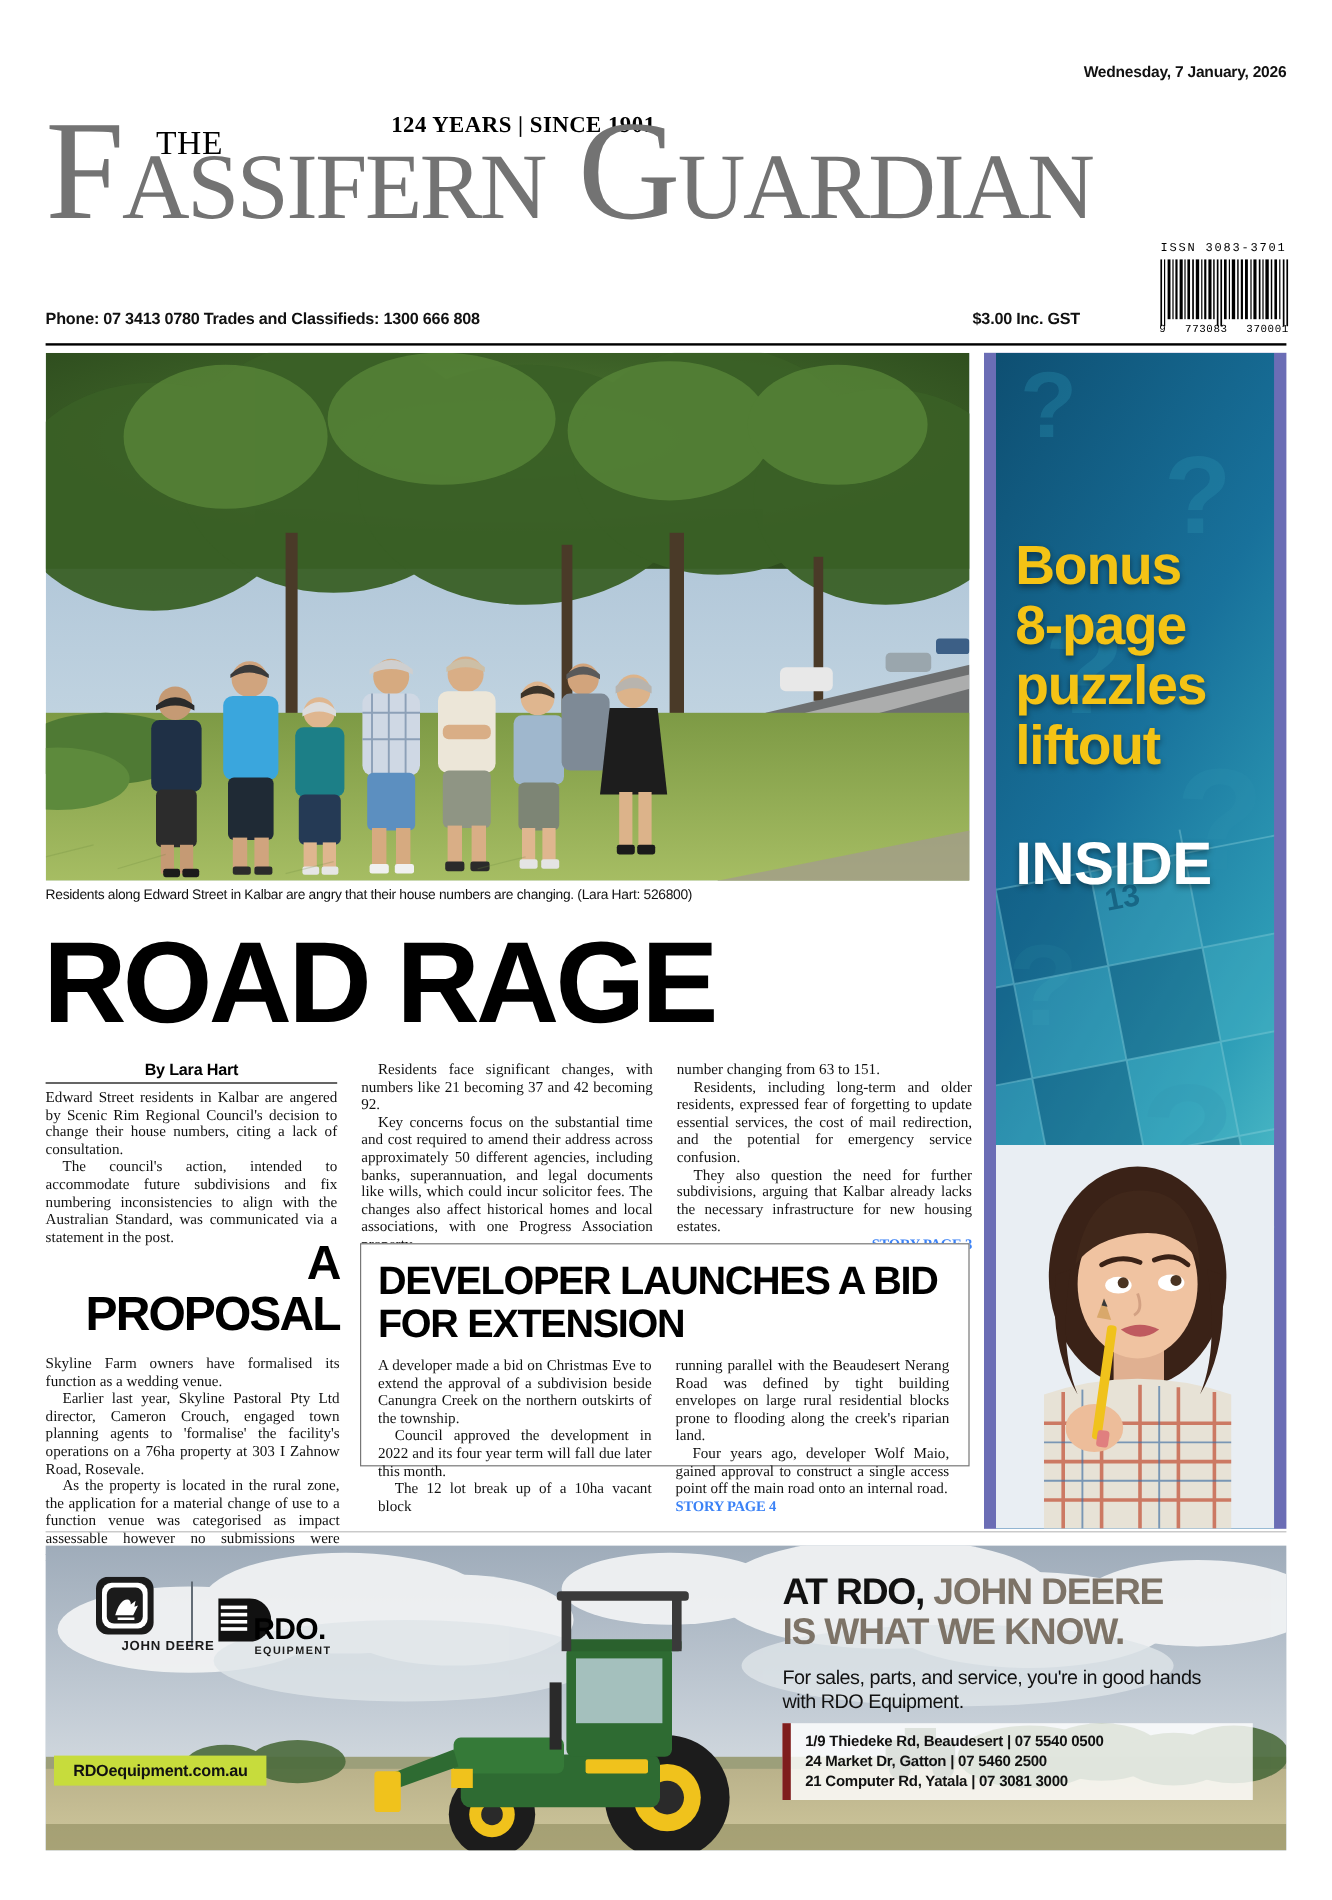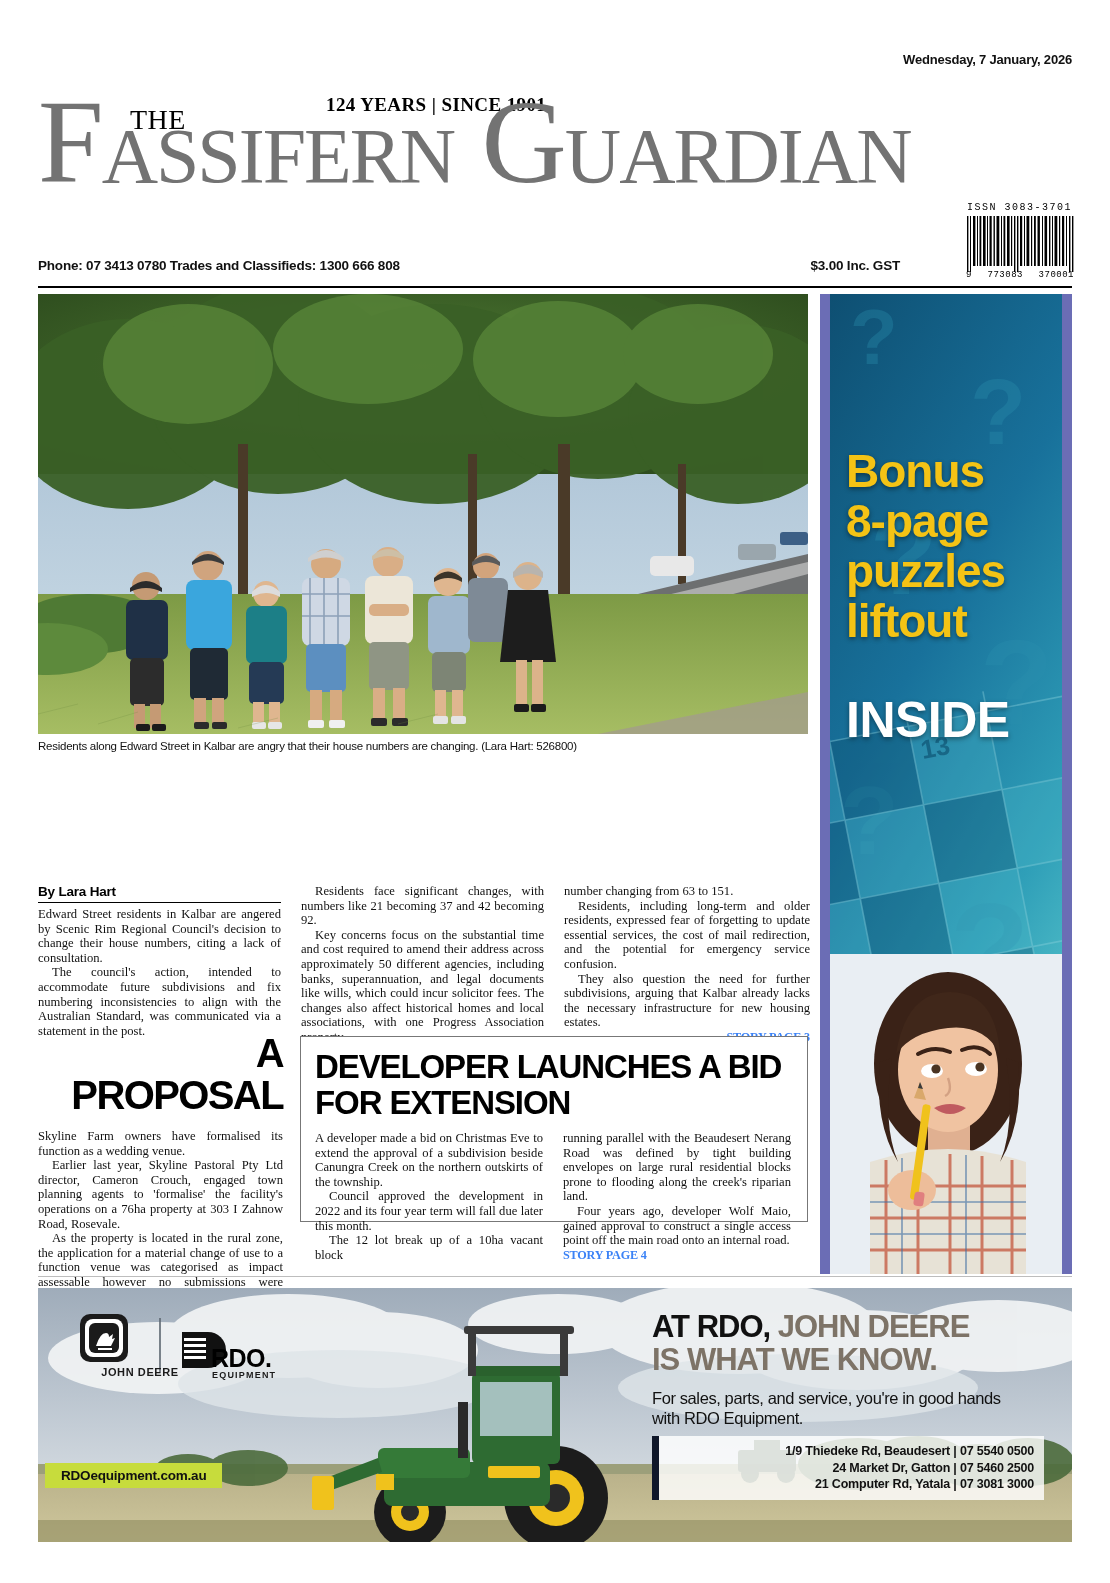--- a/index.html
+++ b/index.html
@@ -99,21 +99,21 @@
   
   .cols { position:absolute; top:884px; left:38px; width:770px; height:140px; }
   .col { position:absolute; top:0; width:243px; }
   .col.c1 { left:0; }
   .col.c2 { left:263px; }
   .col.c3 { left:526px; width:246px; }
   .byline {
     font-family:"Liberation Sans", sans-serif;
     font-weight:700; font-size:13.5px; color:#000;
     padding-bottom:3px; margin-bottom:4px;
-    border-bottom:1.5px solid #000; letter-spacing:-0.2px;
+    border-bottom:1.5px solid #000; letter-spacing:-0.2px;text-align:center;
   }
   p.body {
     font-family:"Liberation Serif", serif;
     font-size:12.6px; line-height:14.6px;
     text-align:justify; color:#111; margin:0;
     hyphens:auto; -webkit-hyphens:auto;
   }
   p.body.indent { text-indent:14px; }
   .storytag {
     font-family:"Liberation Serif", serif;
@@ -205,23 +205,22 @@
   .ad-head .tan { color:#7d7367; }
   .ad-sub {
     position:absolute; top:100px; left:614px; width:380px;
     font-family:"Liberation Sans", sans-serif;
     font-weight:400; font-size:16.5px; line-height:20px;
     color:#111; letter-spacing:-0.4px;
   }
   .ad-contacts {
     position:absolute; top:148px; left:614px; width:392px;
     background:rgba(255,255,255,0.82);
-    border-left:7px solid #0f172a;
+    border-left:7px solid #7f1d1d;
     padding:7px 10px 7px 12px;
-    text-align:right;
   }
   .ad-contacts div {
     font-family:"Liberation Sans", sans-serif;
     font-weight:700; font-size:12.5px; line-height:16.5px;
     color:#111; letter-spacing:-0.2px;
   }
   .ad-url {
     position:absolute; top:1463px; left:45px;
     background:#c7dc3c; color:#111;
     font-family:"Liberation Sans", sans-serif;
@@ -450,20 +449,21 @@
       <g opacity="0.25" stroke="#6d8a3f" stroke-width="1">
         <line x1="0" y1="420" x2="40" y2="410"></line>
           <line x1="60" y1="430" x2="100" y2="418"></line>
         <line x1="200" y1="434" x2="240" y2="424"></line>
           <line x1="360" y1="430" x2="400" y2="420"></line>
       </g>
     </svg>
   </div>
   <div class="caption">Residents along Edward Street in Kalbar are angry that their house numbers are changing. (Lara Hart:  526800)</div>
 
+  <h1 class="headline">ROAD RAGE</h1>
 
   <div class="cols">
     <div class="col c1">
       <div class="byline">By Lara Hart</div>
       <p class="body">Edward Street residents in Kalbar are angered by Scenic Rim Regional Council's decision to change their house numbers, citing a lack of consultation.</p>
       <p class="body indent">The council's action, intended to accommodate future subdivisions and fix numbering inconsistencies to align with the Australian Standard, was communicated via a statement in the post.</p>
     </div>
     <div class="col c2">
       <p class="body indent">Residents face significant changes, with numbers like 21 becoming 37 and 42 becoming 92.</p>
       <p class="body indent">Key concerns focus on the substantial time and cost required to amend their address across approximately 50 different agencies, including banks, superannuation, and legal documents like wills, which could incur solicitor fees. The changes also affect historical homes and local associations, with one Progress Association property</p>

